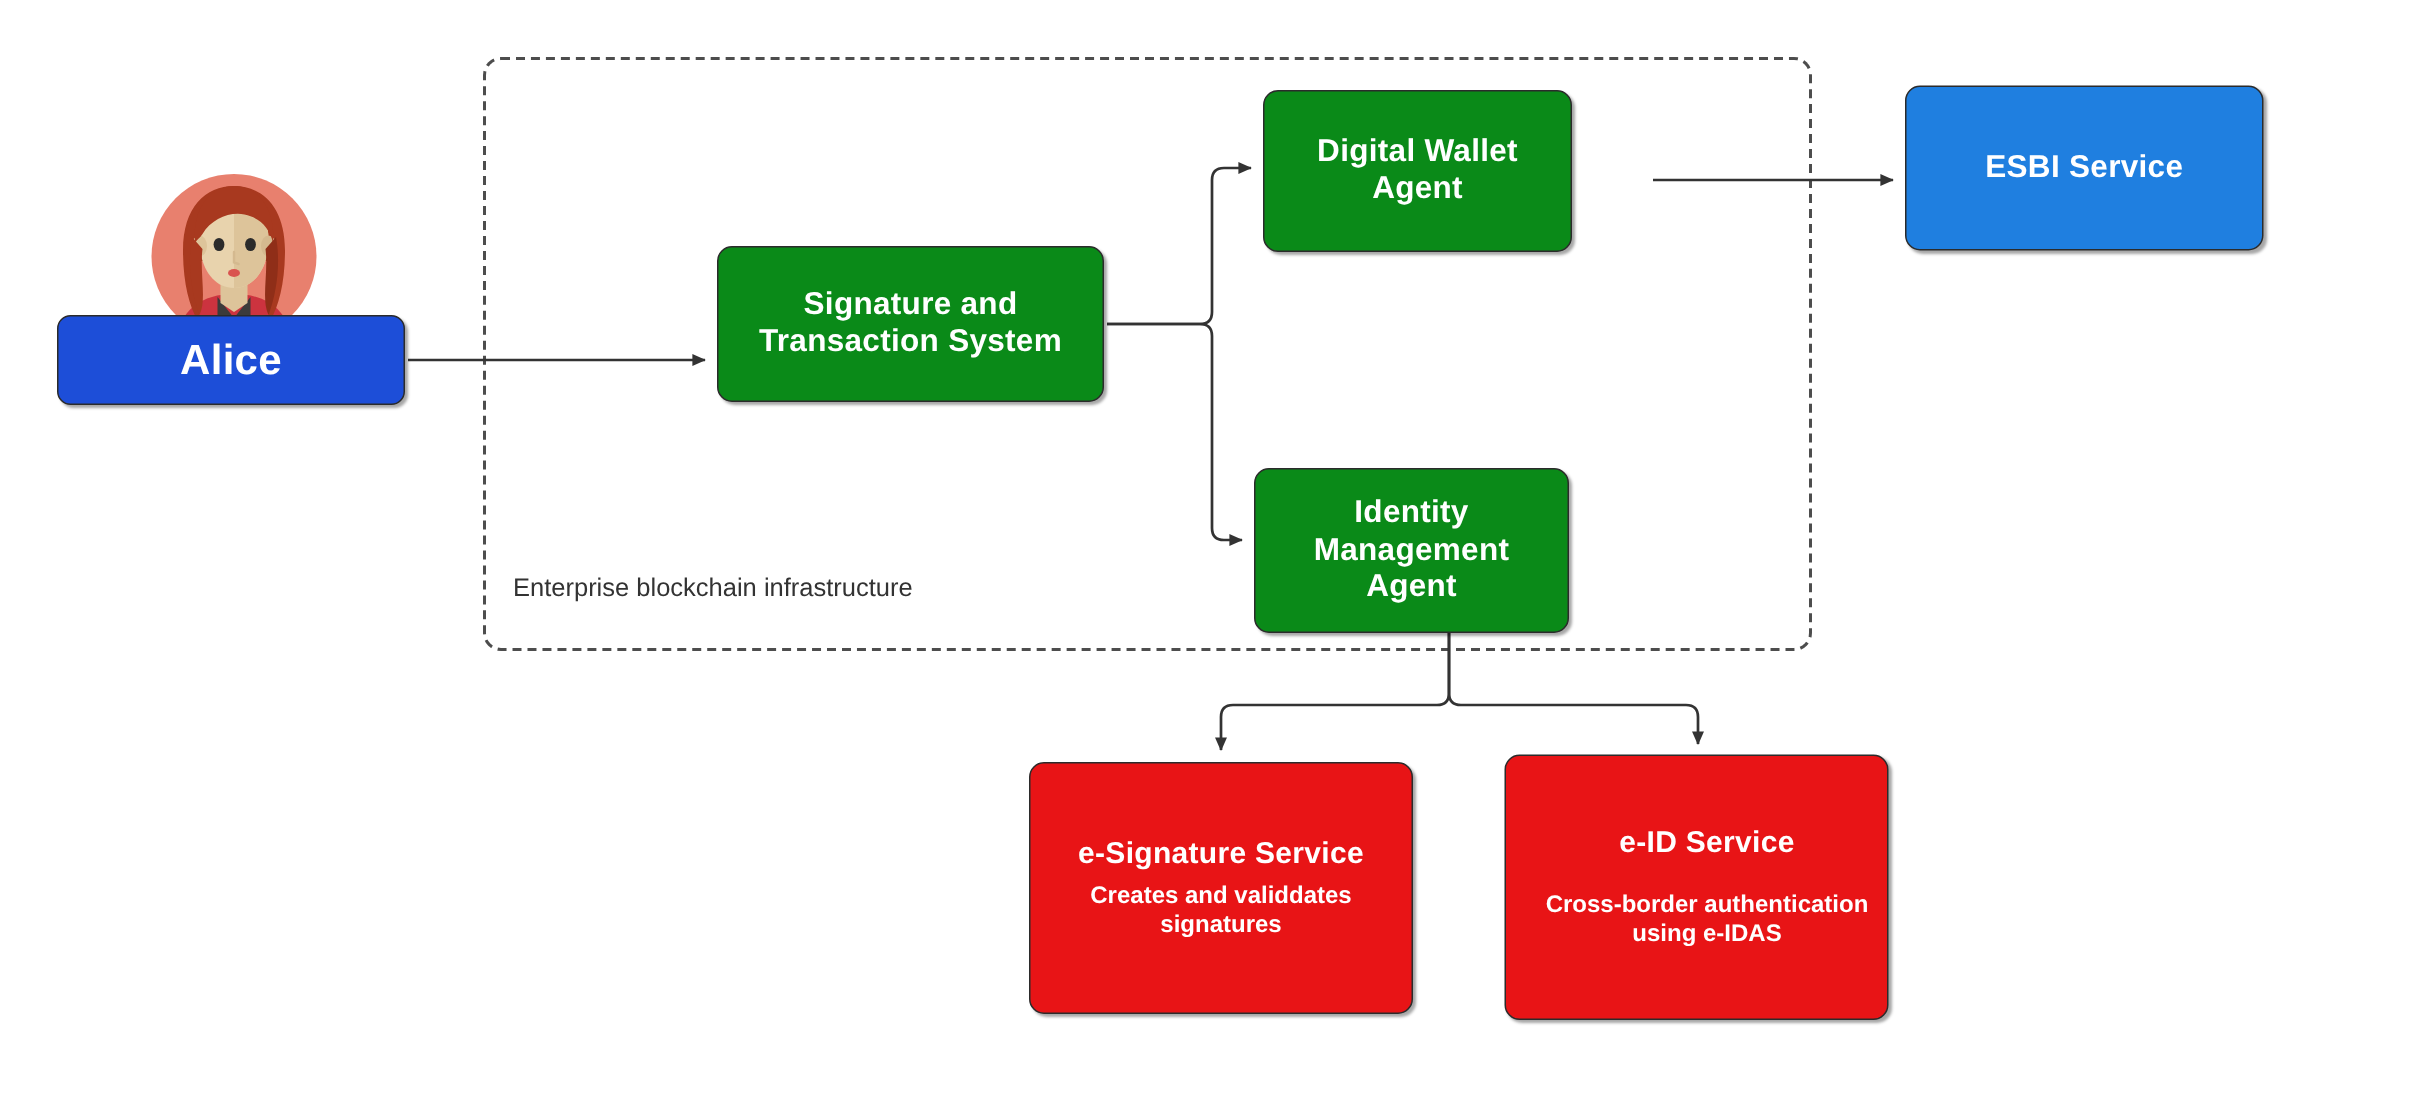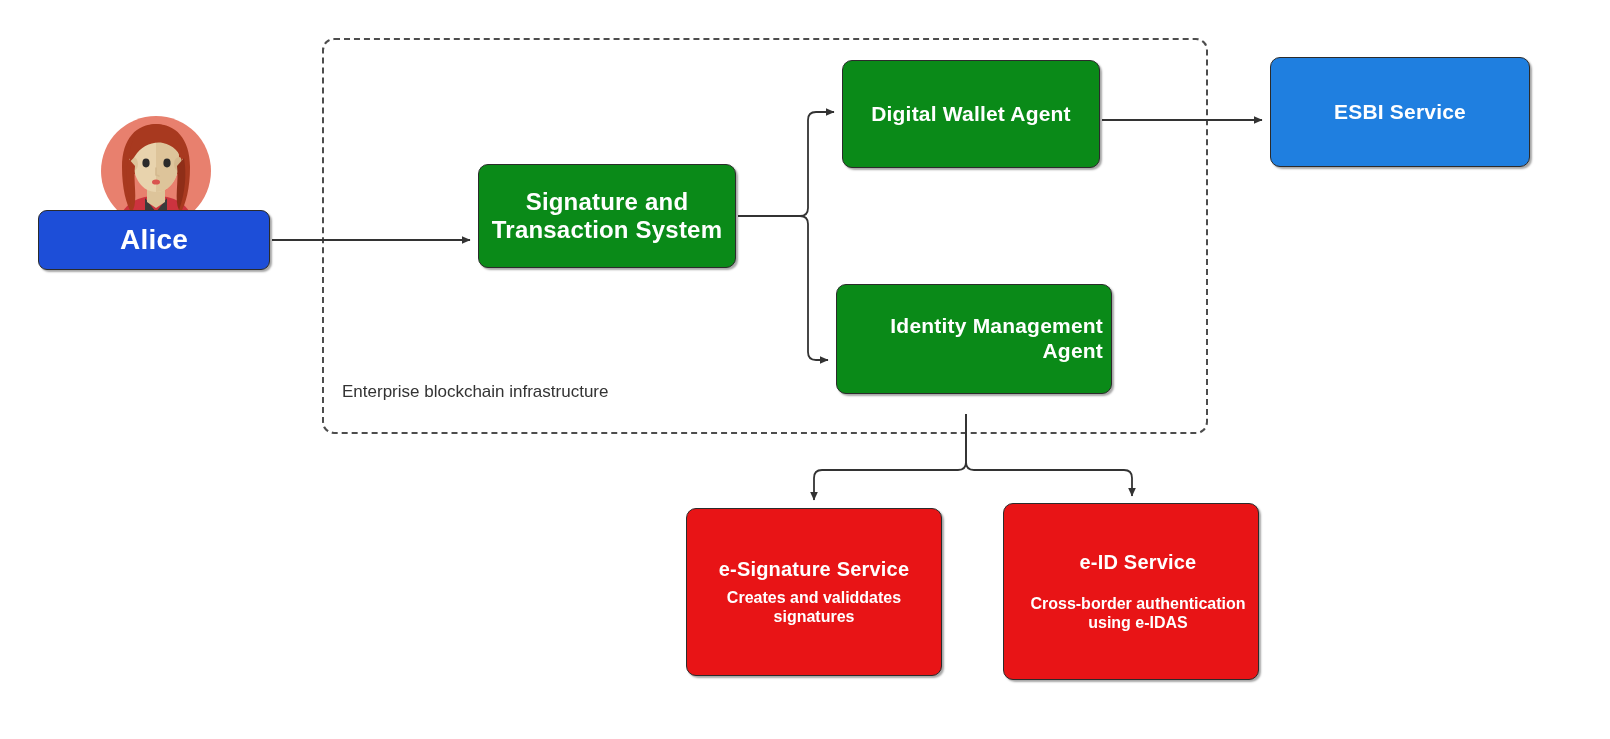--- a/index.html
+++ b/index.html
@@ -46,35 +46,34 @@
   
   #node-alice {
     left: 38px;  top: 210px;  width: 232px;  height: 60px;
     background: #1d4ed8;
     font-size: 28px;
     border-radius: 9px;
   }
   #node-sts {
     left: 478px; top: 164px; width: 258px; height: 104px;
     background: #0a8a18;
-    font-size: 24px;
+    font-size: 21px;
   }
   #node-dwa {
-    left: 842px; top: 60px;  width: 258px; height: 108px;
+    left: 842px; top: 60px;  width: 206px; height: 108px;
     background: #0a8a18;
     font-size: 21px;
   }
   #node-ima {
-    left: 836px; top: 284px; width: 276px; height: 110px;
+    left: 836px; top: 312px; width: 210px; height: 110px;
     background: #0a8a18;
     font-size: 21px;
-    text-align: right;
   }
   #node-esbi {
-    left: 1270px; top: 57px; width: 260px; height: 110px;
+    left: 1270px; top: 57px; width: 239px; height: 110px;
     background: #1f7fe0;
     font-size: 21px;
   }
   #node-esig {
     left: 686px; top: 508px; width: 256px; height: 168px;
     background: #e81416;
     font-size: 20px;
   }
   #node-eid {
     left: 1003px; top: 503px; width: 256px; height: 177px;

